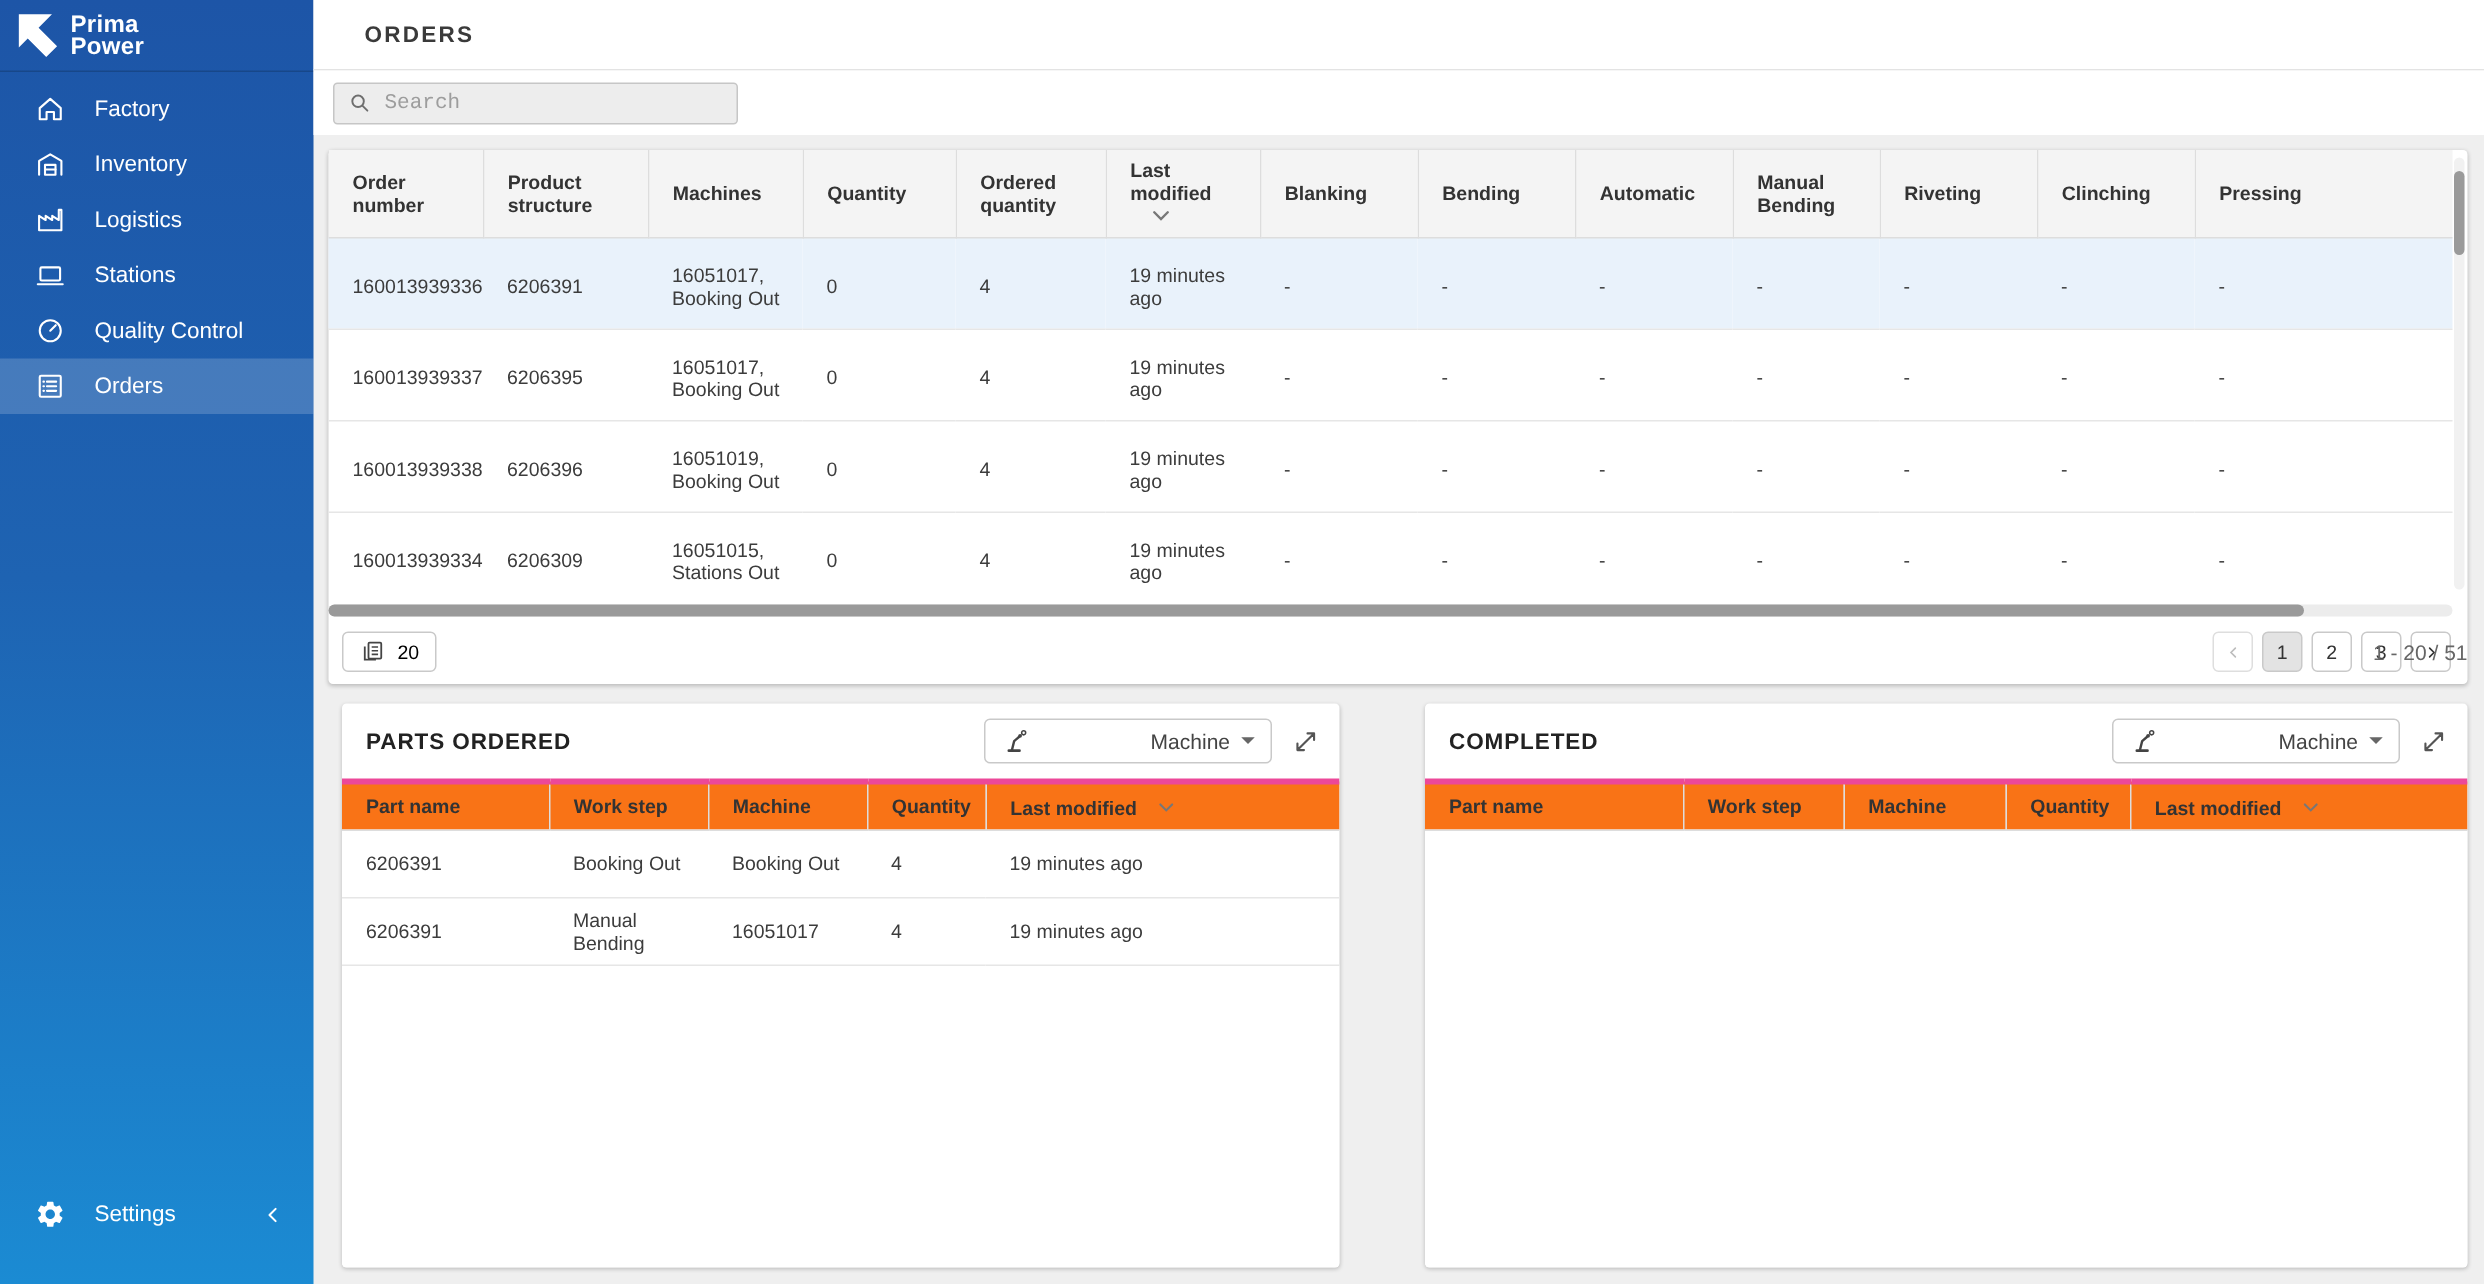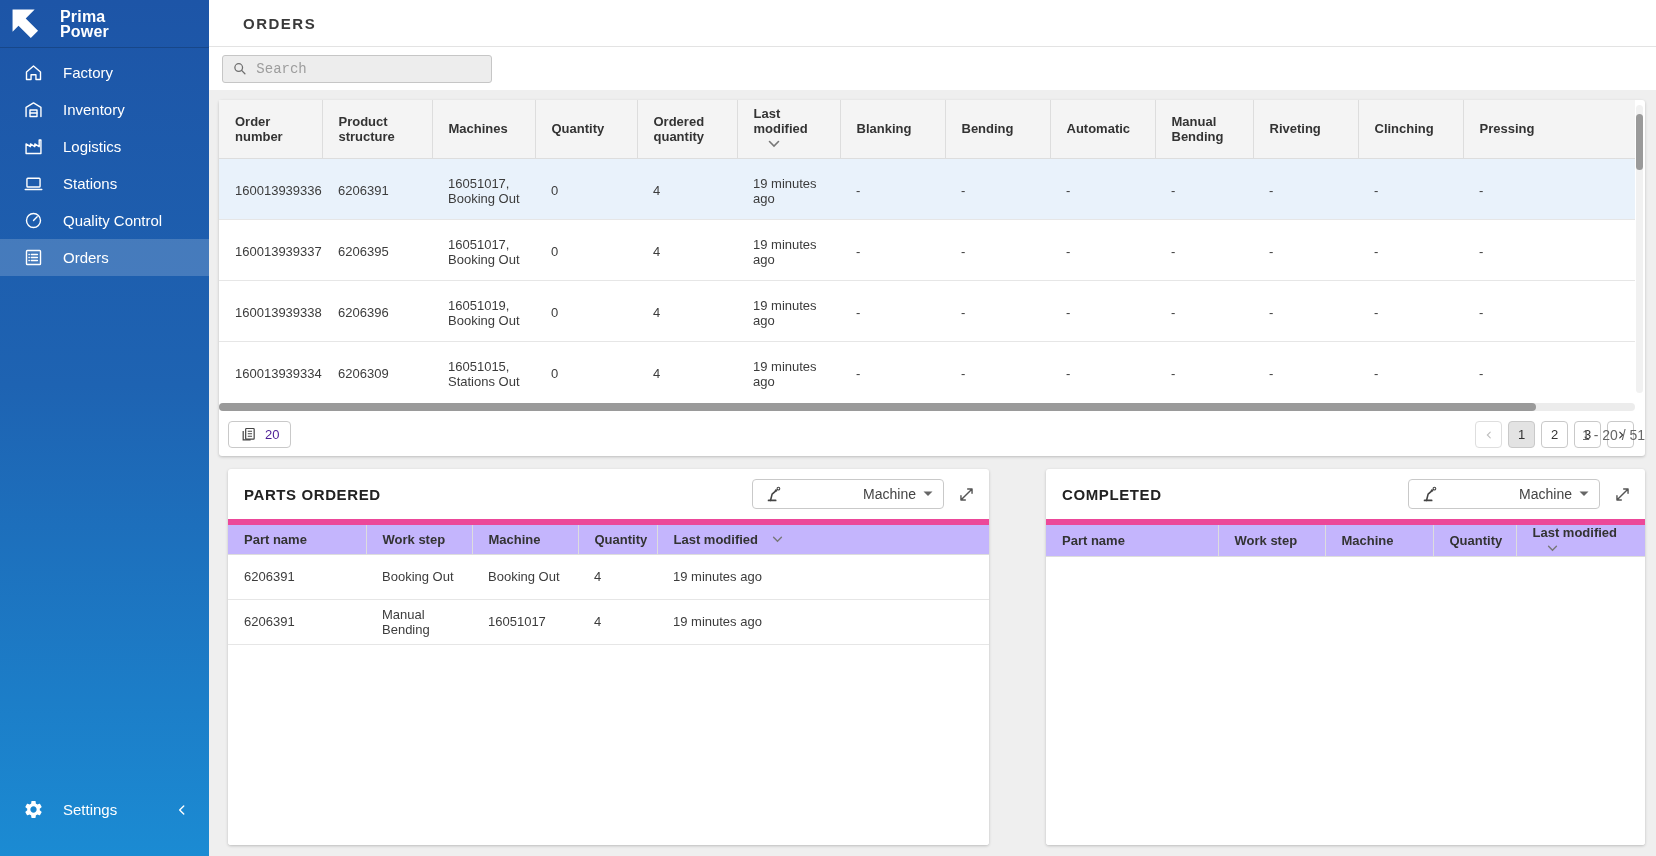--- a/index.html
+++ b/index.html
@@ -13,21 +13,21 @@
 
   
   .sidebar {
     width: 209px; min-width: 209px; height: 856px;
     background: linear-gradient(180deg, #1d55a7 0%, #1e63b2 45%, #1b8bd3 100%);
     display: flex; flex-direction: column;
     color: #fff;
   }
   .logo-area {
     height: 48px; display: flex; align-items: center;
-    padding-left: 10px; gap: 16px;
+    padding-left: 10px; gap: 3px;
     border-bottom: 1px solid rgba(0,0,0,0.18);
   }
   .logo-text { font-size: 16px; font-weight: bold; line-height: 15px; letter-spacing: 0.2px; }
   .menu { margin-top: 6px; display: flex; flex-direction: column; }
   .menu-item {
     height: 37px; display: flex; align-items: center;
     padding-left: 23px; gap: 19px; cursor: pointer;
     font-size: 15px; color: #fff;
   }
   .menu-item.active { background: rgba(255,255,255,0.18); }
@@ -91,56 +91,56 @@
   .hscroll { height: 8px; background: #ececec; border-radius: 4px; margin: 1px 10px 2px 0; }
   .hscroll .thumb { height: 8px; width: 93%; background: #9a9a9a; border-radius: 4px; }
 
   .table-footer {
     height: 43px; display: flex; align-items: center;
     padding: 0 11px 0 9px; position: relative;
   }
   .page-size-btn {
     height: 27px; border: 1px solid #c9c9c9; border-radius: 4px; background: #fff;
     display: flex; align-items: center; gap: 8px; padding: 0 11px;
-    font-size: 13px; color: #4c1d95; cursor: pointer;
+    font-size: 13px; color: #000000; cursor: pointer;
   }
   .range-label {
     position: absolute; left: 0; right: 0; text-align: right;
     font-size: 14px; color: #666; pointer-events: none;
   }
   .pager { margin-left: auto; display: flex; gap: 6px; }
   .page-btn {
     min-width: 27px; height: 27px; border: 1px solid #c9c9c9; border-radius: 4px;
     background: #fff; display: flex; align-items: center; justify-content: center;
     font-size: 13px; color: #333; cursor: pointer;
   }
   .page-btn.active { background: #e3e3e3; }
   .page-btn.disabled { border-color: #dedede; cursor: default; }
 
   
   .panels { display: flex; gap: 20px; margin: 13px 11px 11px 19px; flex: 1; min-height: 0; }
   .panel { display: flex; flex-direction: column; overflow: hidden; }
-  .panel.parts { width: 761px; flex: none; }
+  .panel.parts { width: 665px; flex: none; }
   .panel.completed { flex: 1; margin-left: 37px; }
   .panel-header { height: 50px; display: flex; align-items: center; padding: 0 13px 0 16px; flex: none; }
   .panel-title { font-size: 15px; font-weight: bold; letter-spacing: 0.6px; color: #222; }
   .machine-btn {
     margin-left: auto; width: 192px; height: 30px;
     border: 1px solid #c9c9c9; border-radius: 4px; background: #fff;
     display: flex; align-items: center; padding: 0 10px;
     font-size: 14px; color: #444; cursor: pointer;
   }
   .machine-btn .lbl { margin-left: auto; }
   .machine-btn .caret { margin-left: 7px; display: flex; }
   .expand-btn { margin-left: 13px; display: flex; cursor: pointer; }
   .panel-table { border-collapse: collapse; table-layout: fixed; width: 100%; }
   .panel-table th {
-    background: #c4b5fd; height: 32px; text-align: left;
+    background: #f97316; height: 32px; text-align: left;
     font-size: 13px; color: #333; padding: 0 8px 0 16px;
-    border-right: 1px solid #ddd; border-top: 6px solid #ec4899; border-bottom: 1px solid #ddd;
+    border-right: 1px solid #ddd; border-top: 4px solid #ec4899; border-bottom: 1px solid #ddd;
     font-weight: bold; vertical-align: middle;
   }
   .panel-table th:last-child { border-right: none; }
   .panel-table td {
     height: 45px; font-size: 13px; color: #3c3c3c;
     padding: 0 8px 0 16px; vertical-align: middle; border-bottom: 1px solid #e6e6e6;
   }
   .panel-body { flex: 1; background: #fff; }
 
   .icon-stroke { fill: none; stroke: #fff; stroke-width: 1.6; stroke-linecap: round; stroke-linejoin: round; }

